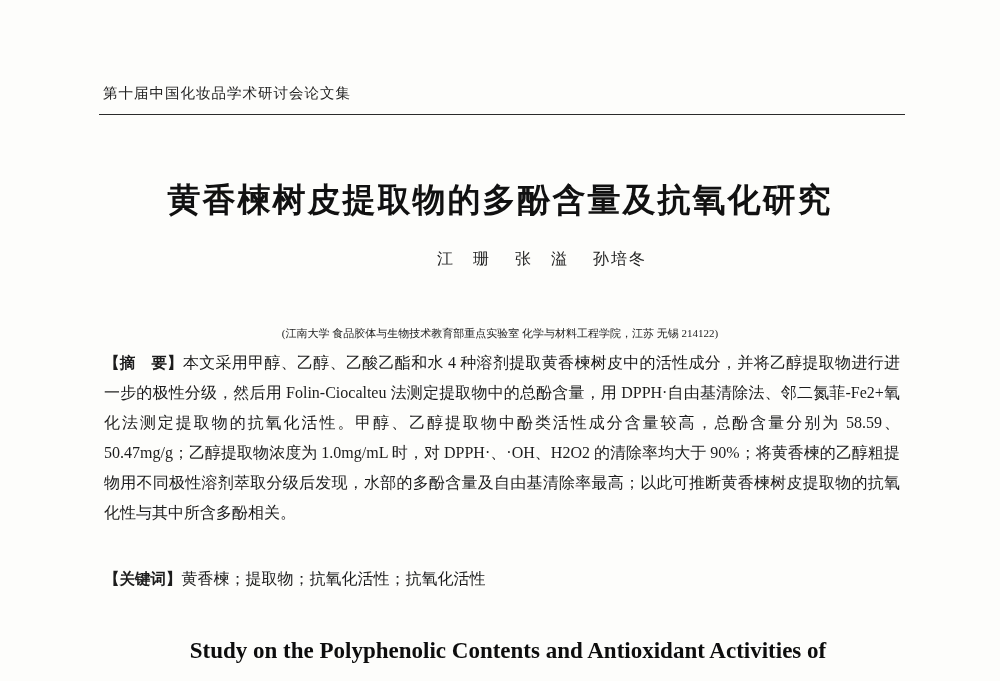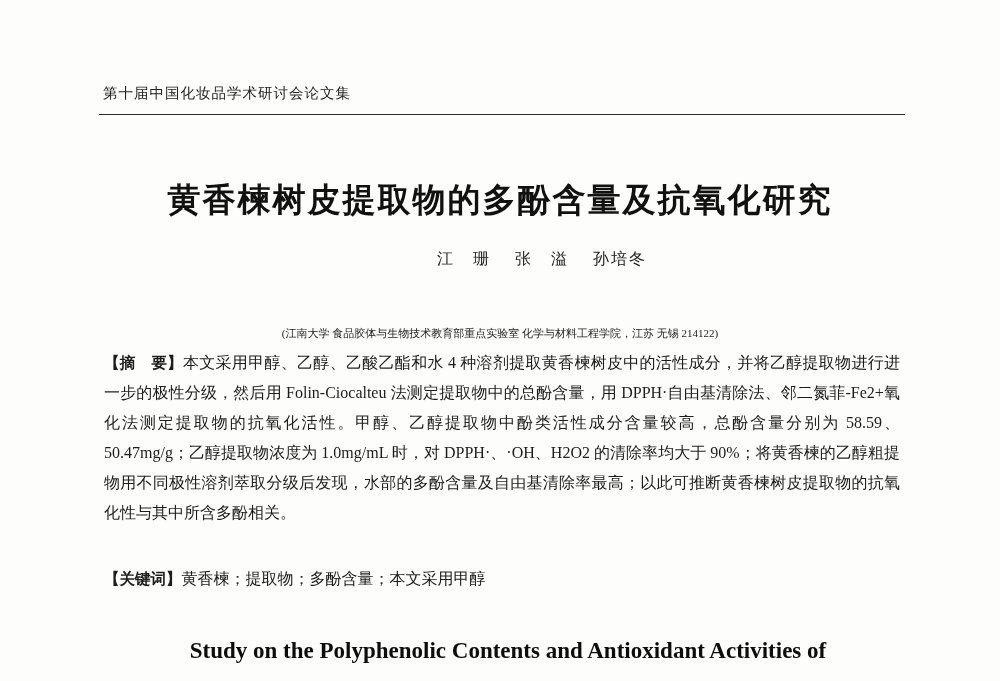--- a/index.html
+++ b/index.html
@@ -119,17 +119,17 @@
   <hr class="header-rule">
 
   <h1 class="title-cn">黄香楝树皮提取物的多酚含量及抗氧化研究</h1>
 
   <div class="authors">江　珊　 张　溢　 孙培冬</div>
 
   <div class="affiliation">(江南大学 食品胶体与生物技术教育部重点实验室 化学与材料工程学院，江苏 无锡 214122)</div>
 
   <p class="abstract"><span class="block-label">【摘　要】</span><span>本文采用甲醇、乙醇、乙酸乙酯和水 4 种溶剂提取黄香楝树皮中的活性成分，并将乙醇提取物进行进一步的极性分级，然后用 Folin-Ciocalteu 法测定提取物中的总酚含量，用 DPPH·自由基清除法、邻二氮菲-Fe2+氧化法测定提取物的抗氧化活性。甲醇、乙醇提取物中酚类活性成分含量较高，总酚含量分别为 58.59、50.47mg/g；乙醇提取物浓度为 1.0mg/mL 时，对 DPPH·、·OH、H2O2 的清除率均大于 90%；将黄香楝的乙醇粗提物用不同极性溶剂萃取分级后发现，水部的多酚含量及自由基清除率最高；以此可推断黄香楝树皮提取物的抗氧化性与其中所含多酚相关。</span></p>
 
-  <p class="keywords"><span class="block-label">【关键词】</span><span>黄香楝；提取物；多酚含量；本文采用甲醇</span></p>
+  <p class="keywords"><span class="block-label">【关键词】</span><span>黄香楝；提取物；抗氧化活性；抗氧化活性</span></p>
 
   <h2 class="title-en">Study on the Polyphenolic Contents and Antioxidant Activities of</h2>
 
 </div>
 
 </body></html>

